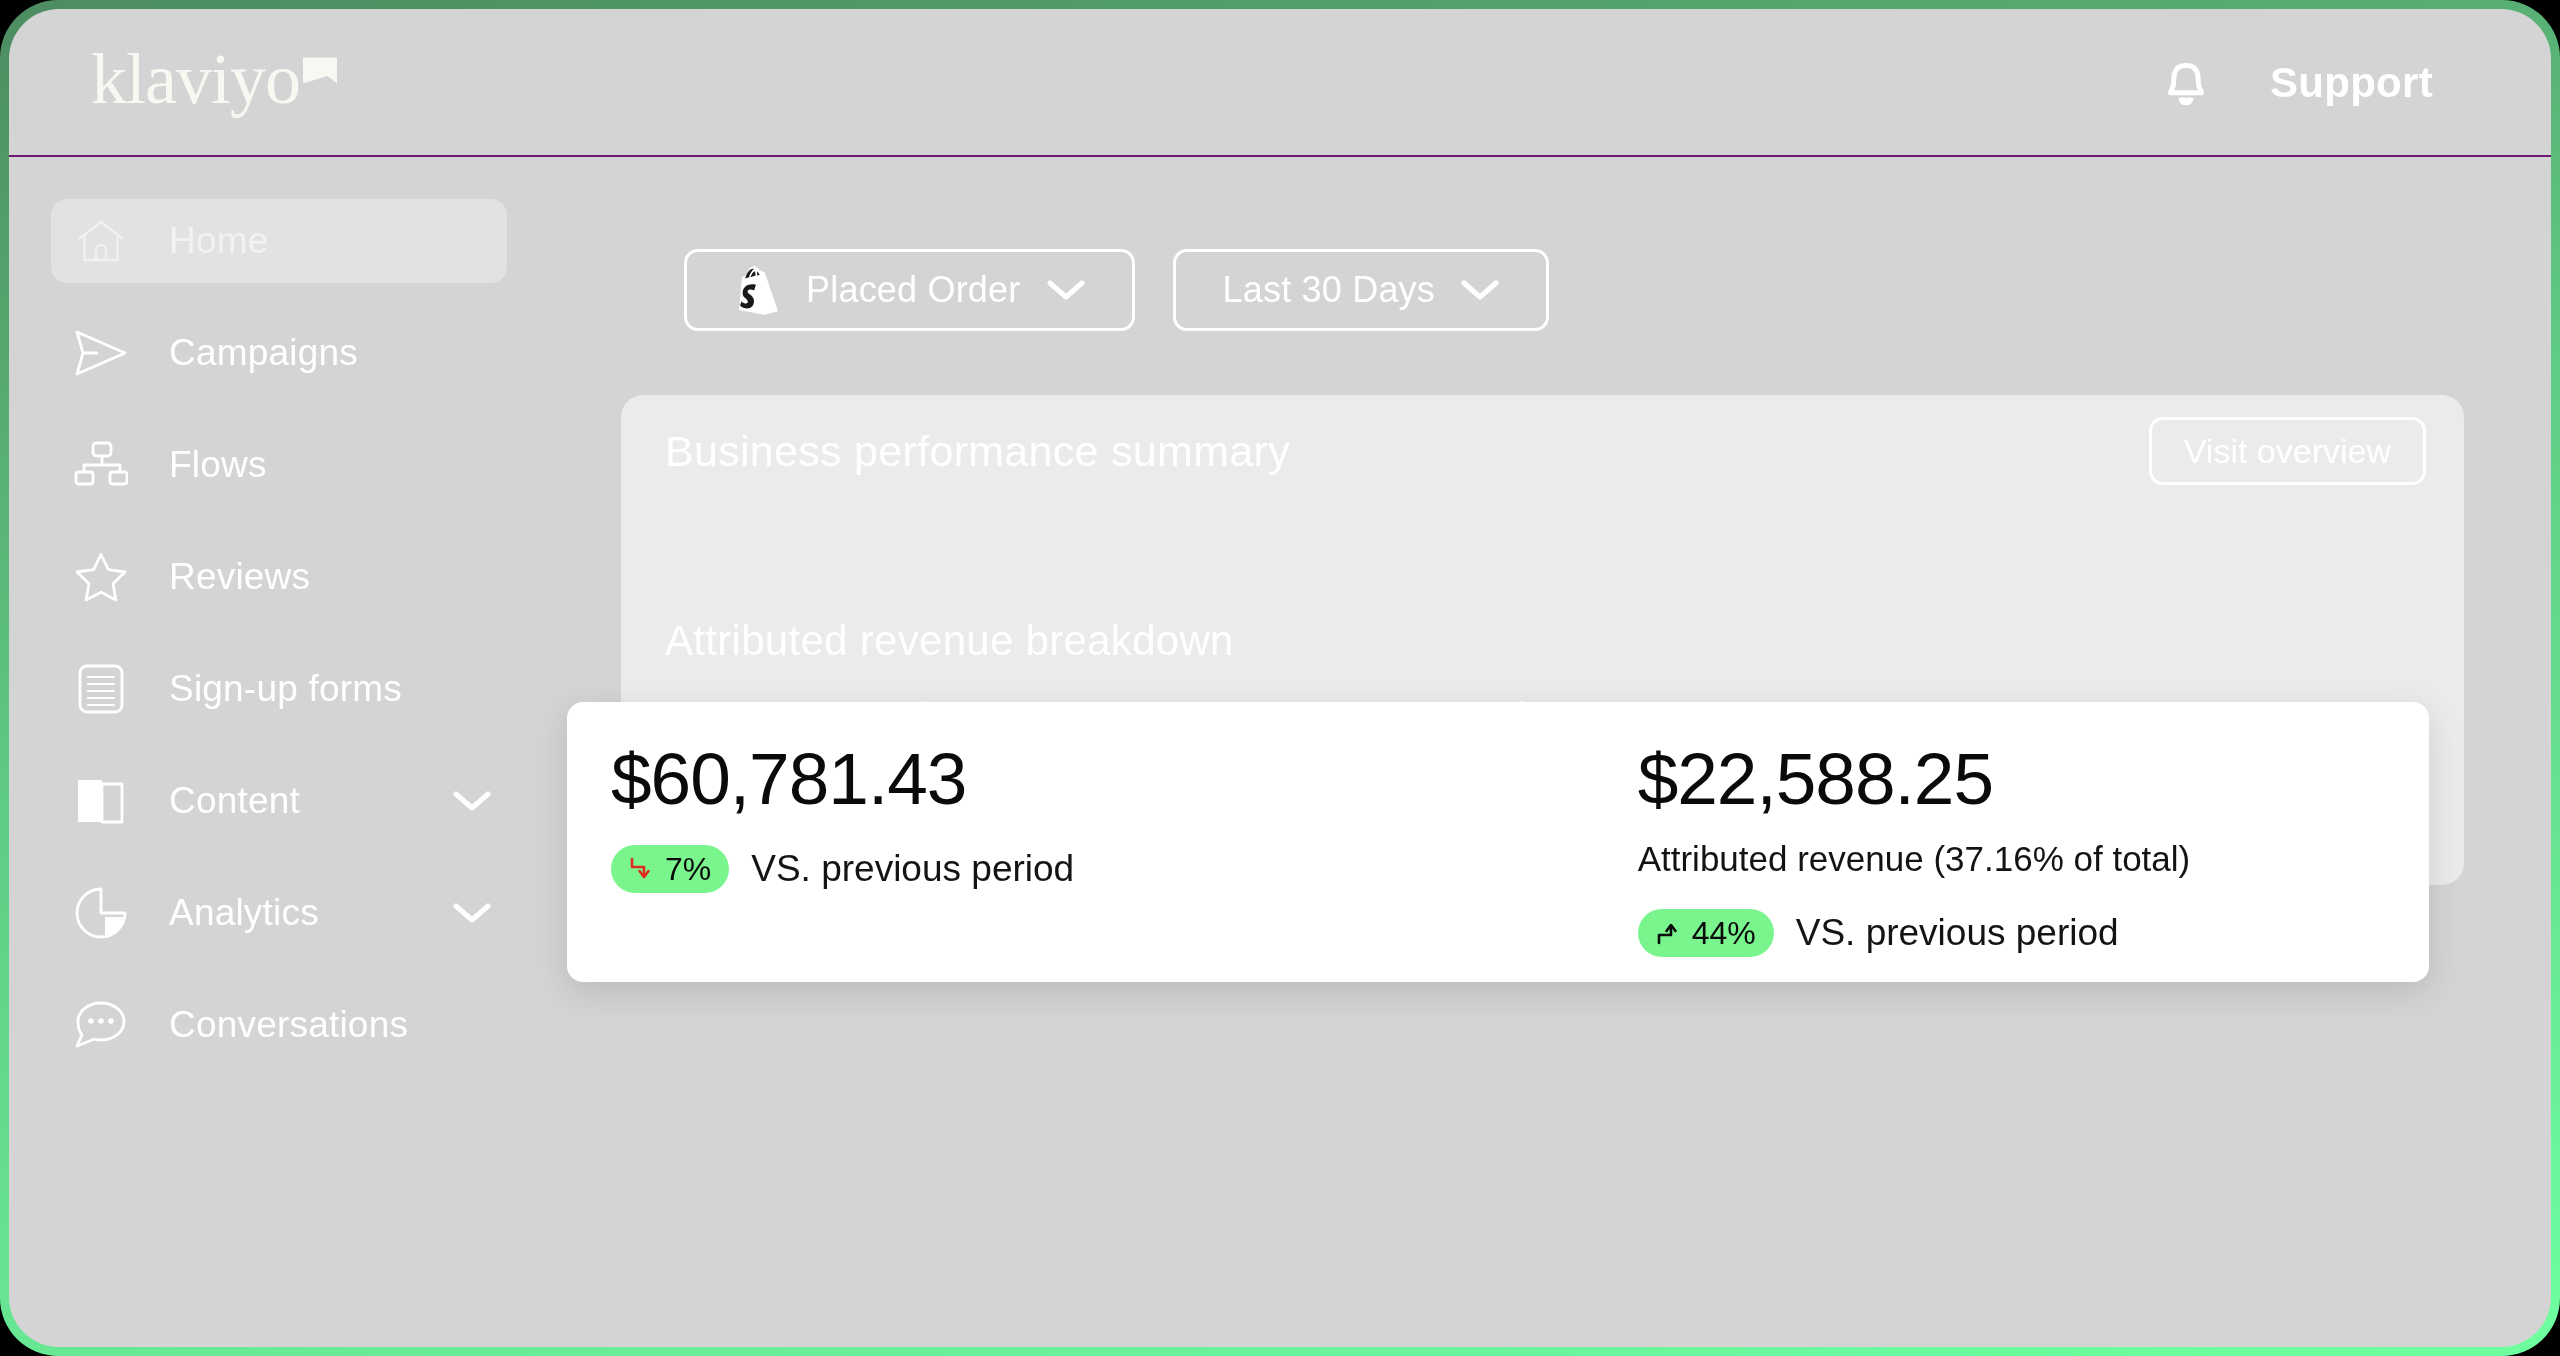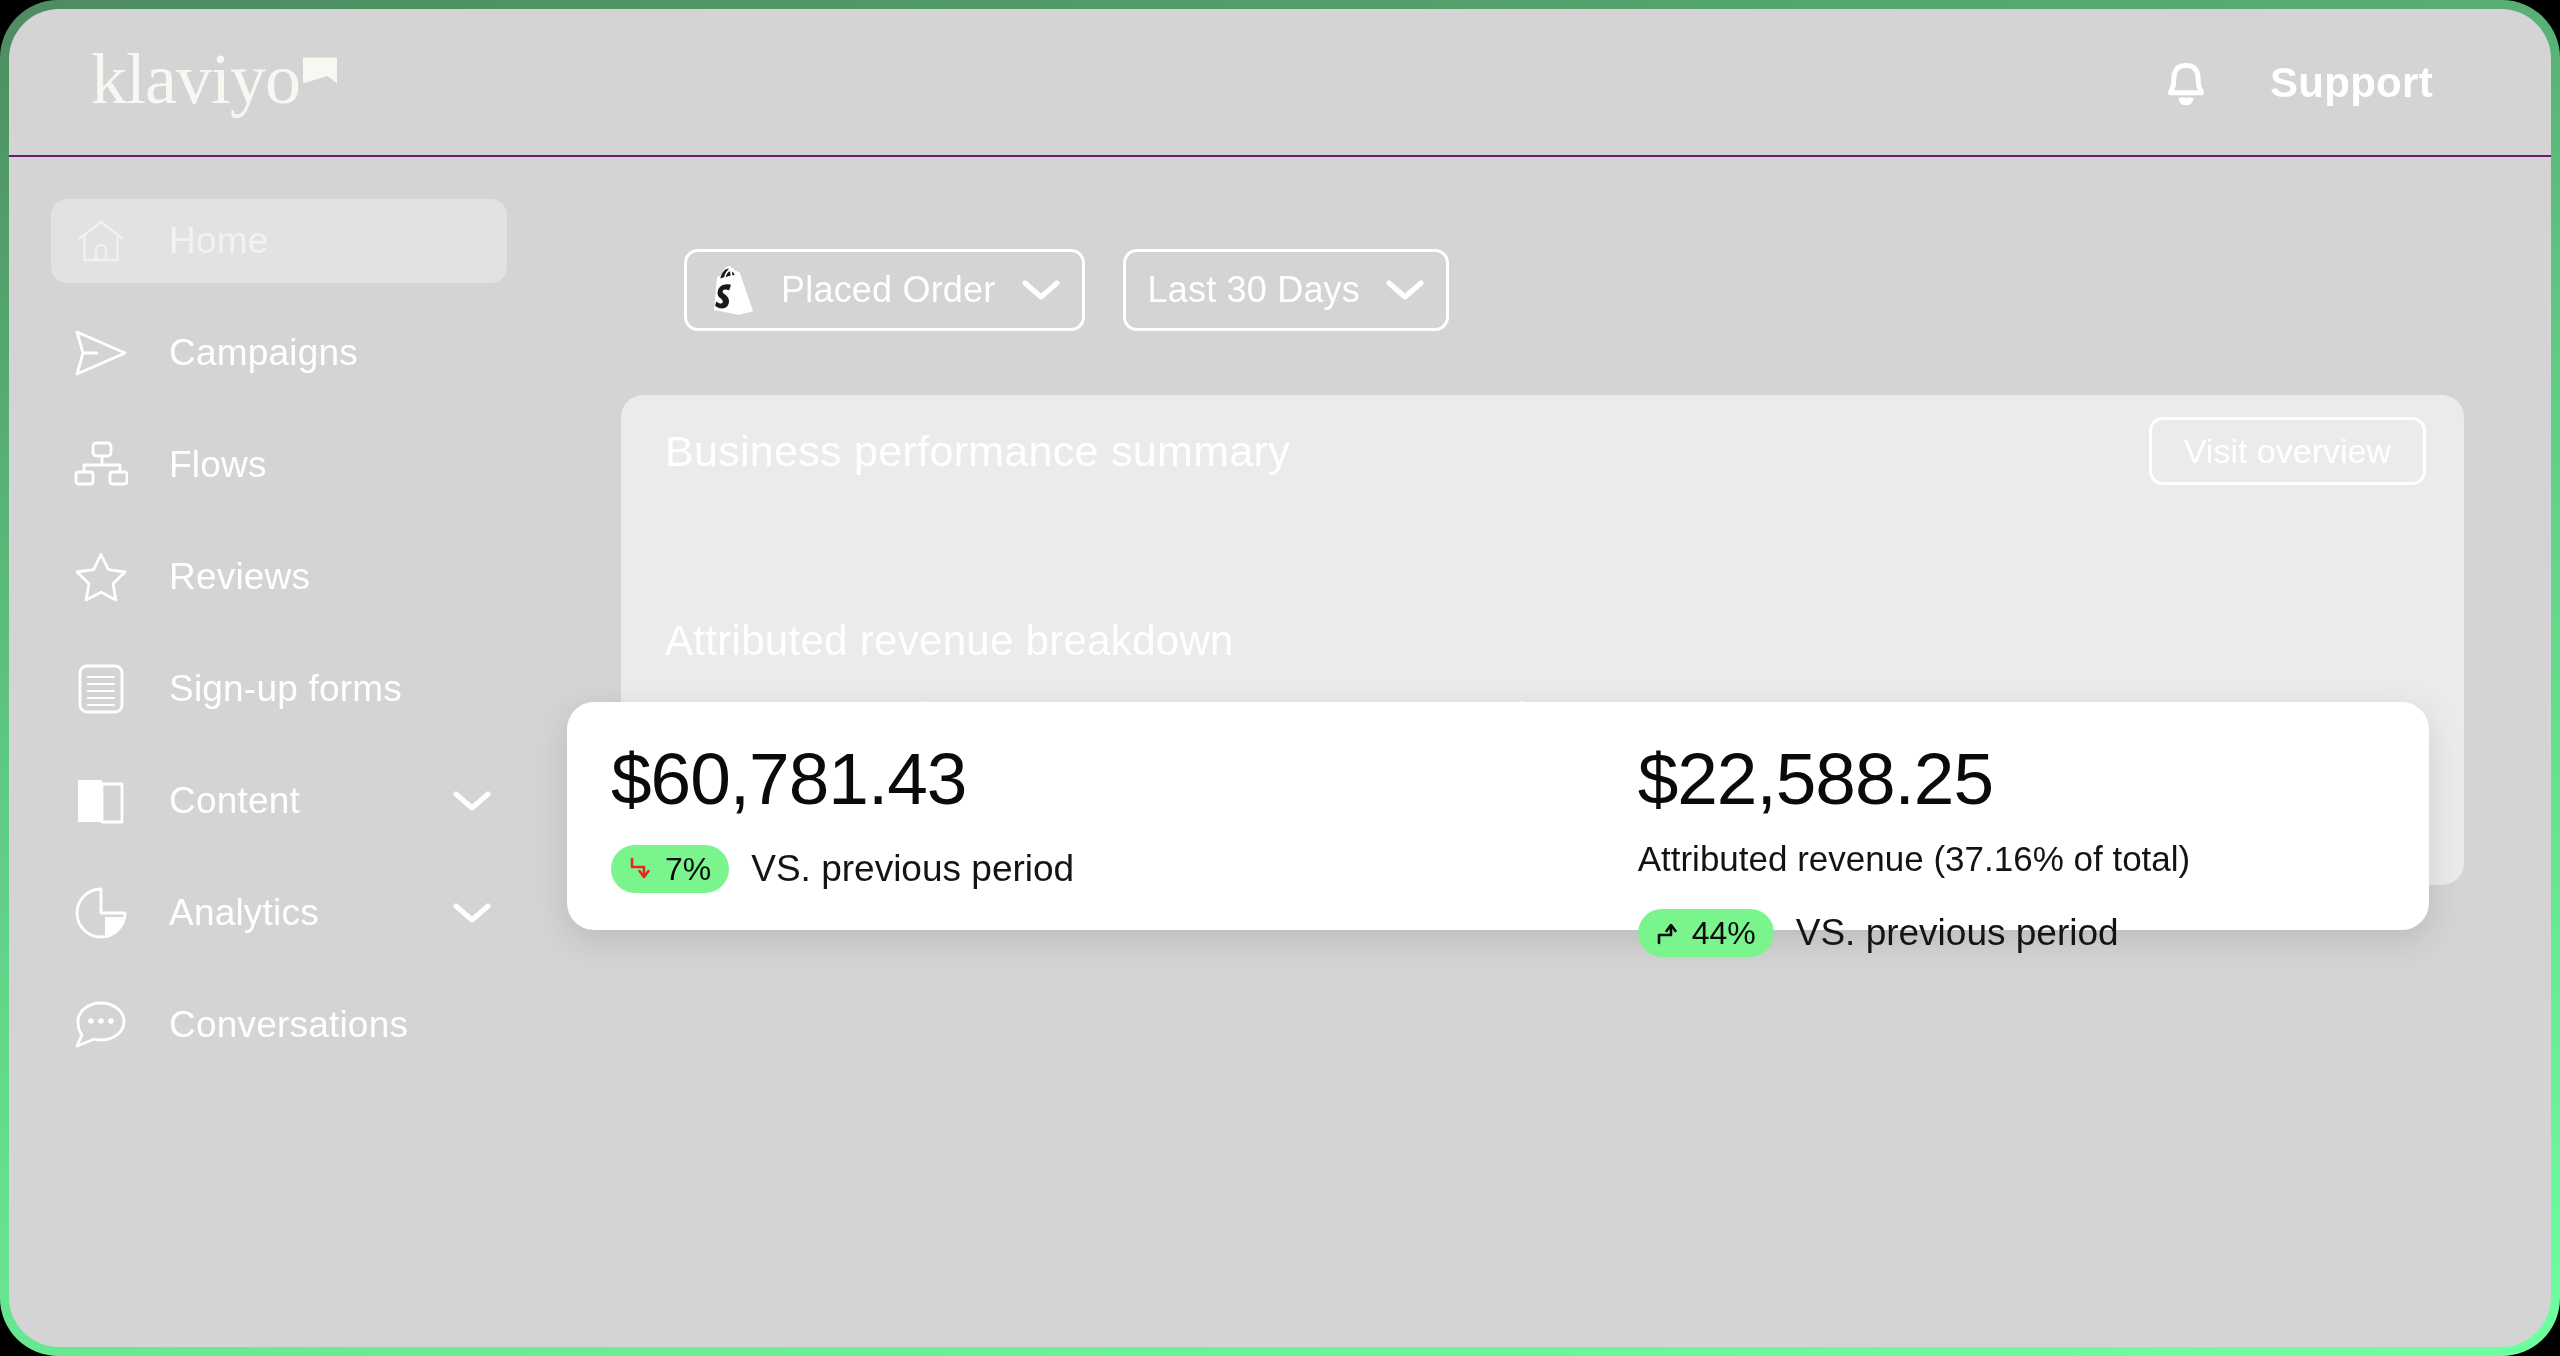--- a/index.html
+++ b/index.html
@@ -104,21 +104,21 @@
 
   #filter-row {
     position: absolute; left: 135px; top: 92px;
     display: flex; gap: 38px;
   }
   .filter-pill {
     height: 82px;
     border: 3px solid #ffffff;
     border-radius: 14px;
     display: flex; align-items: center;
-    padding: 0 22px;
+    padding: 0 47px;
     gap: 26px;
   }
   .filter-label {
     font-size: 36px; color: #ffffff; white-space: nowrap;
     letter-spacing: 0.2px;
   }
   .filter-chevron { width: 38px; height: 22px; flex: 0 0 38px; }
   #shopify-icon { width: 46px; height: 50px; flex: 0 0 46px; }
 
   
@@ -165,23 +165,23 @@
   .bd-icon { width: 52px; height: 48px; flex: 0 0 52px; display: flex; align-items: center; }
   .bd-icon svg { display: block; }
   .bd-name { font-size: 34px; color: #ffffff; white-space: nowrap; }
   .bd-value { font-size: 34px; color: #ffffff; margin-top: 32px; white-space: nowrap; }
   .bd-pct { font-size: 34px; color: #ffffff; margin-top: 20px; white-space: nowrap; }
 
   
   #metric-card {
     position: absolute;
     left: 18px; top: 545px;
-    width: 1862px; height: 228px;
+    width: 1862px; height: 280px;
     background: #ffffff;
-    border-radius: 27px;
+    border-radius: 16px;
     box-shadow: 0 10px 34px rgba(0,0,0,0.12);
     display: flex;
     padding: 40px 0 8px 44px;
     z-index: 5;
   }
   .metric { width: 690px; }
   .metric-amount {
     font-size: 73px; color: #0a0a0a; font-weight: 400;
     letter-spacing: -1px; line-height: 1;
   }

